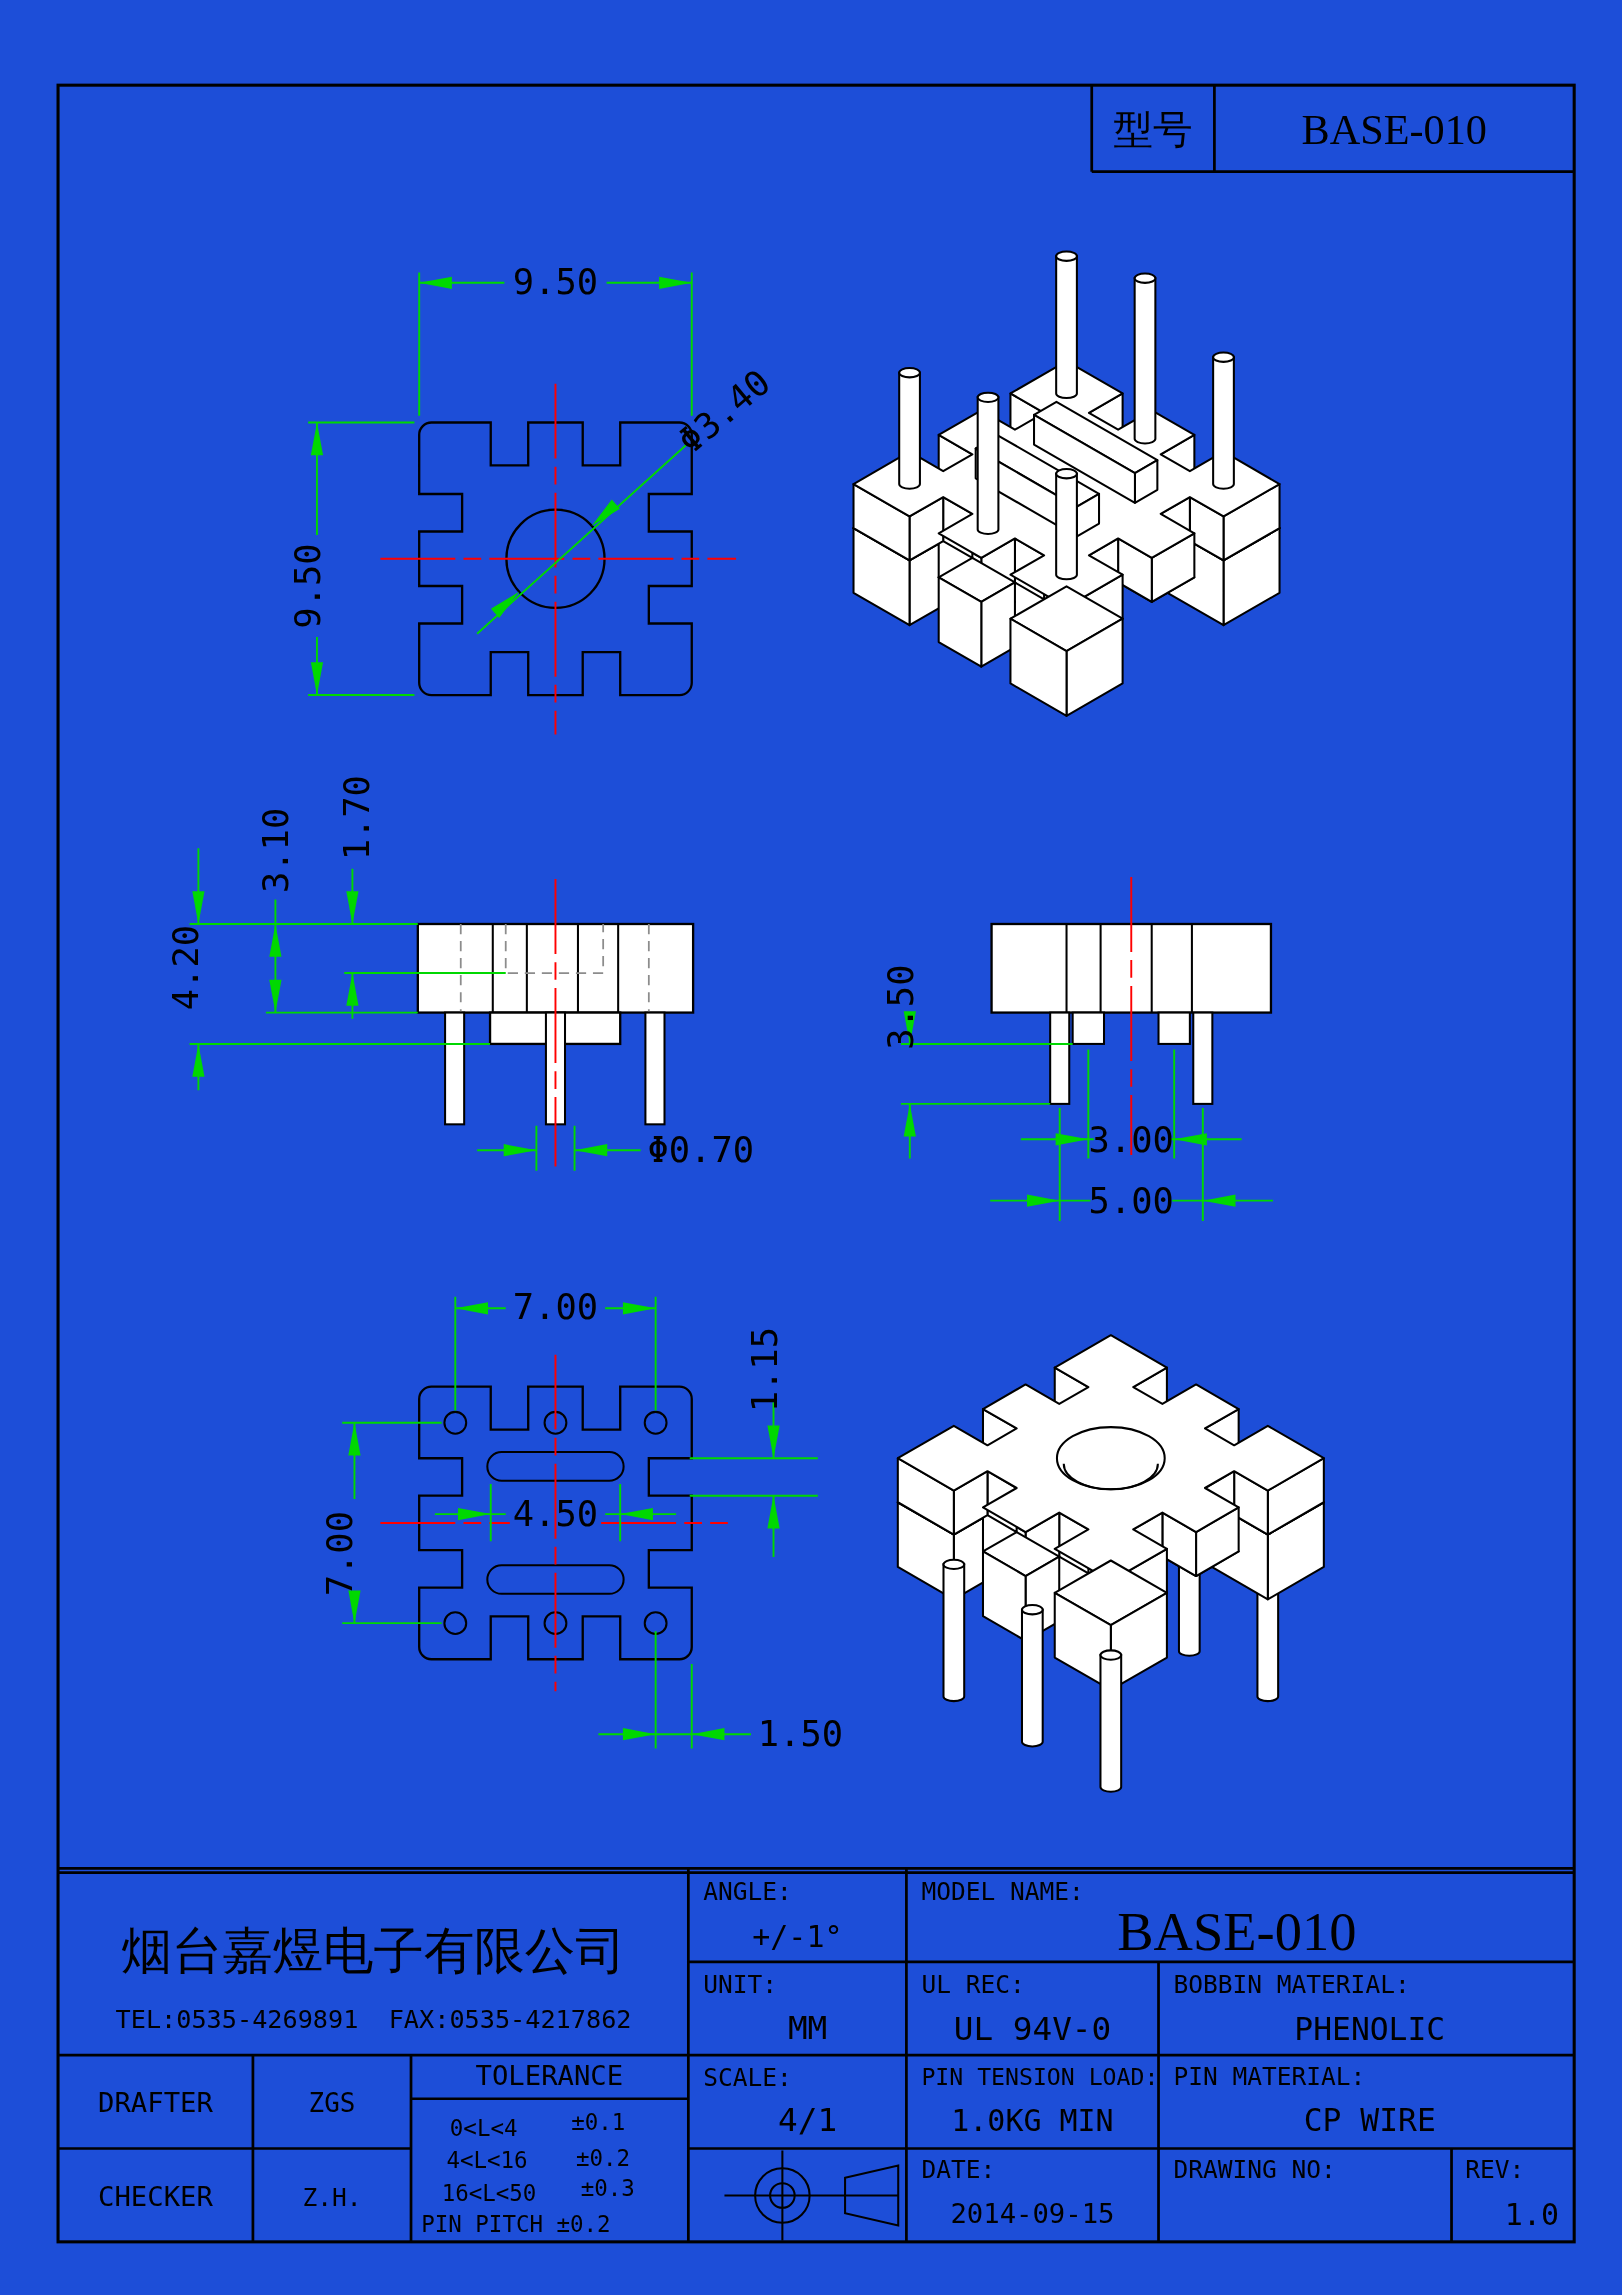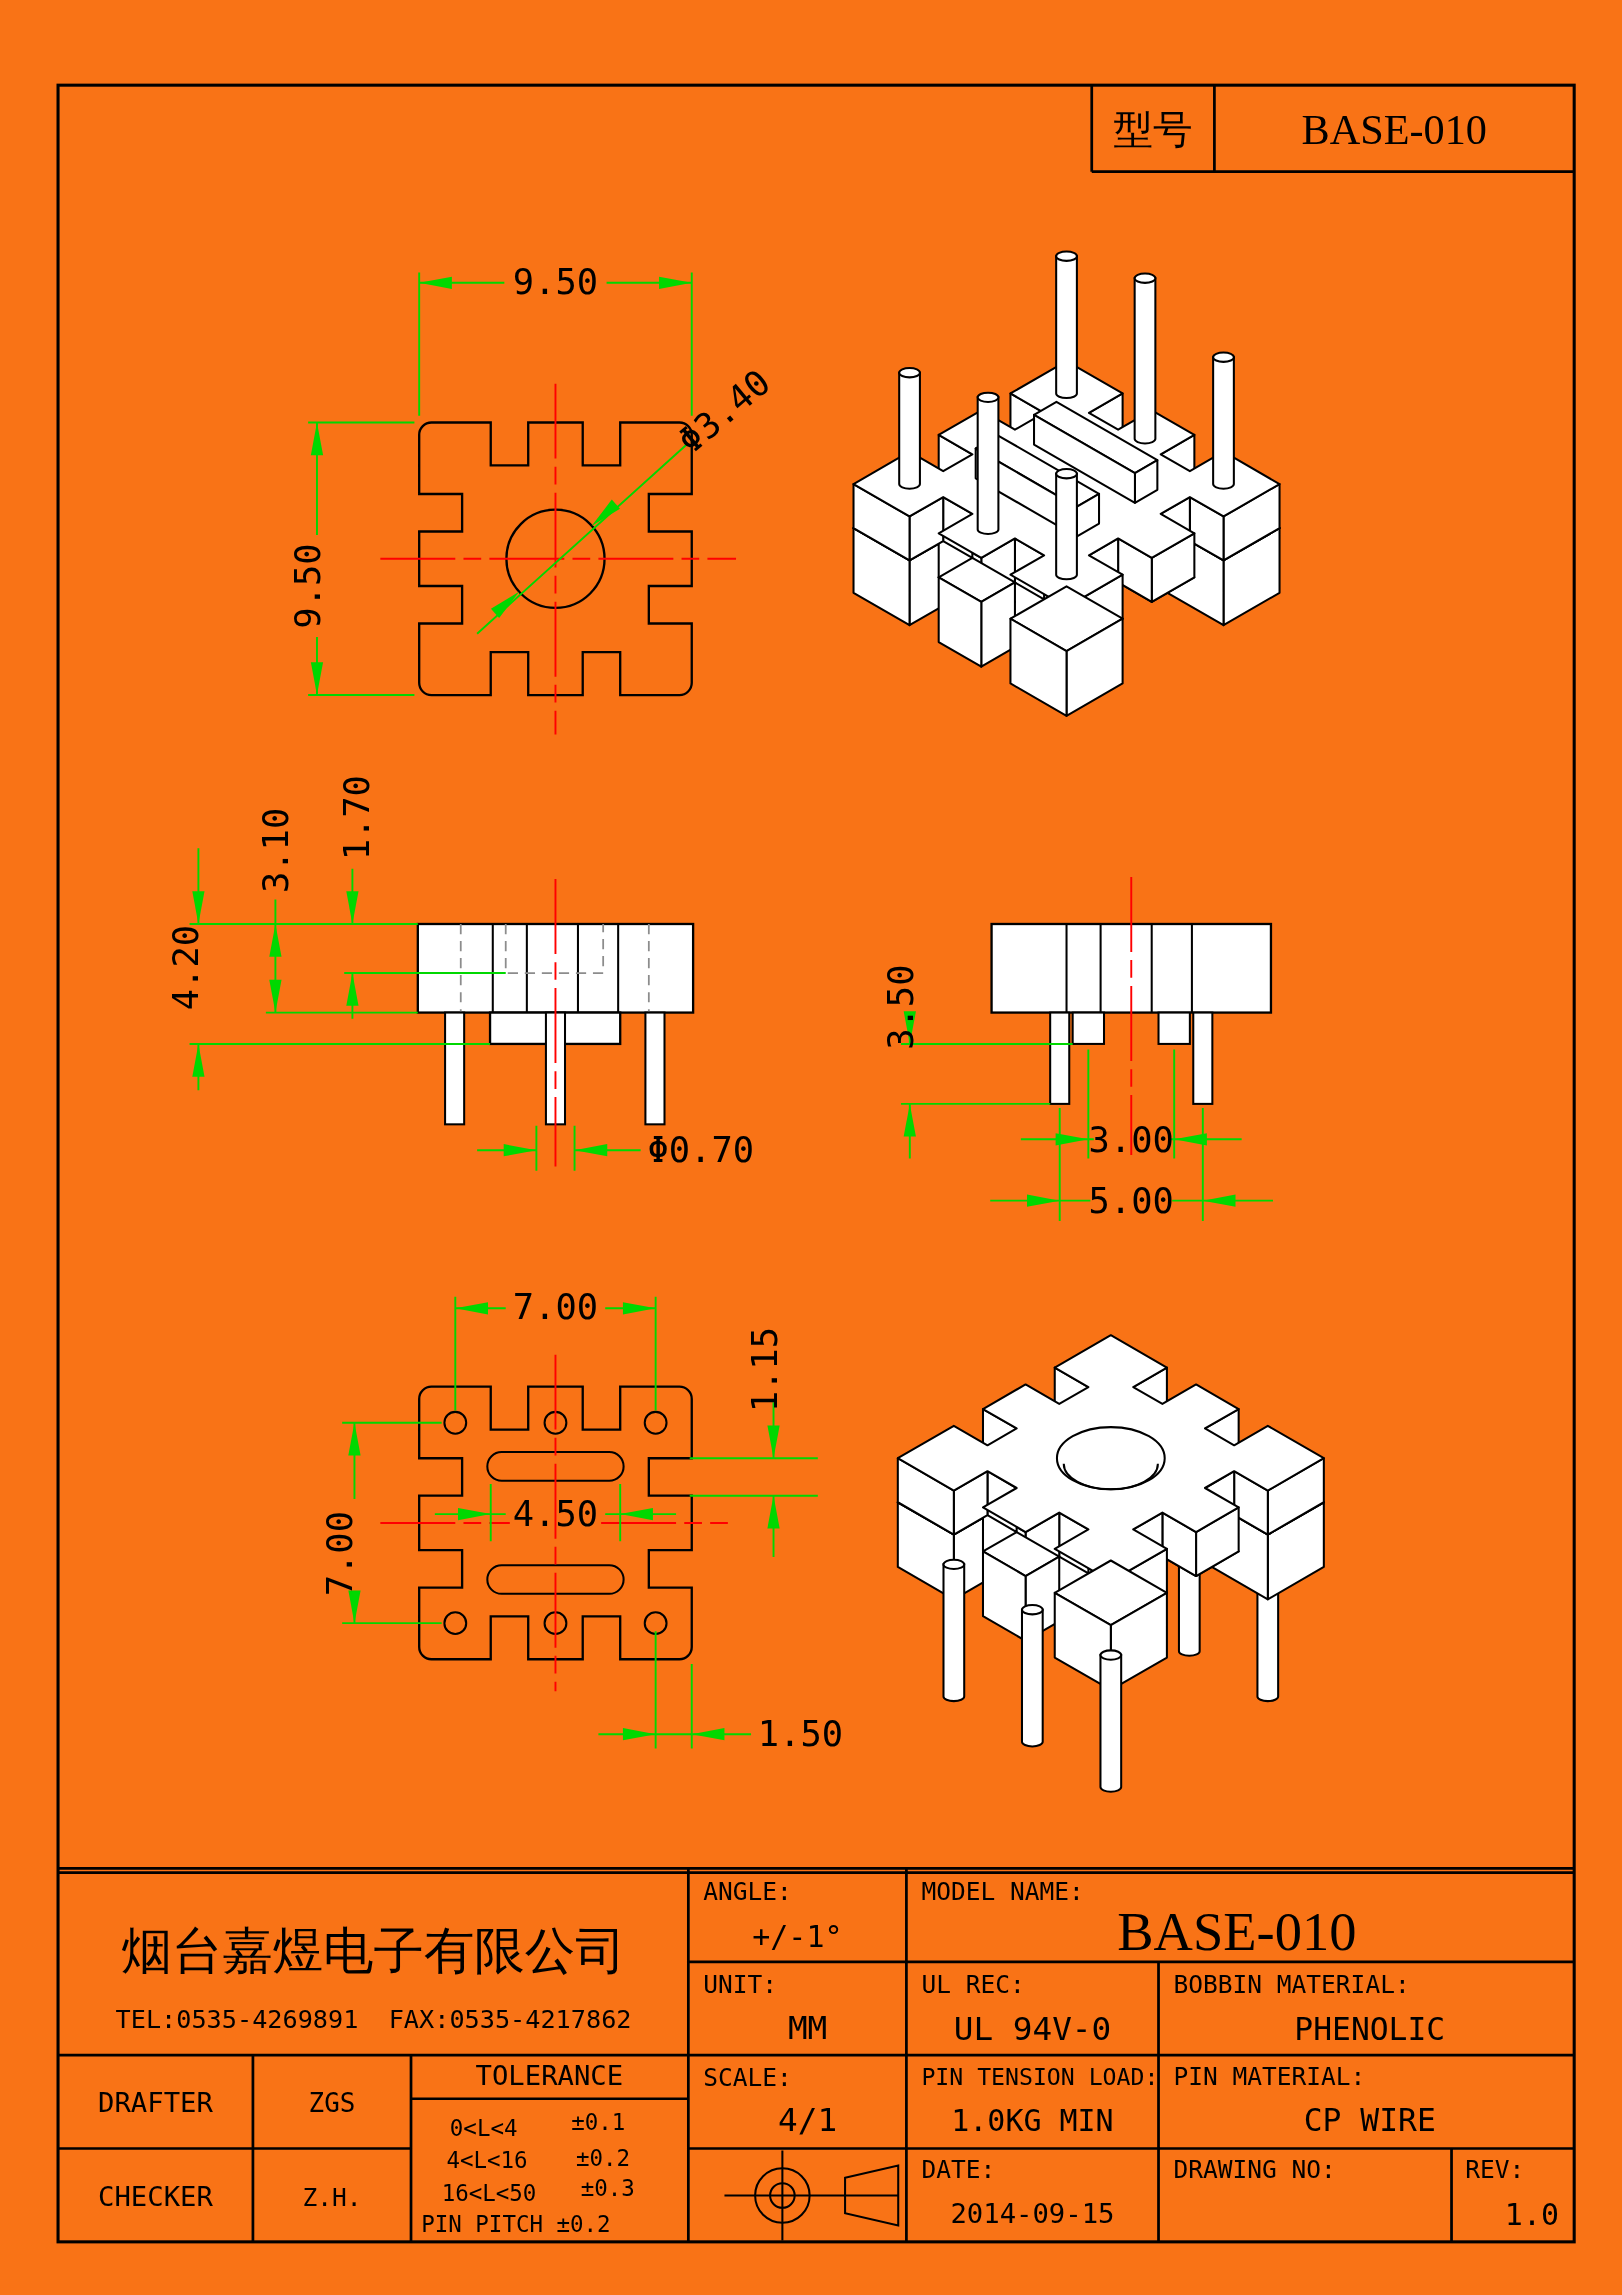--- a/index.html
+++ b/index.html
@@ -1,16 +1,16 @@
 <!DOCTYPE html>
 <html style="font-size:11px"><head>
 <meta charset="utf-8">
 <style>
   html,body{margin:0;padding:0;background:#ffffff;}
-  .page{position:relative;width:1622px;height:2295px;background:#f97316;overflow:hidden;}
+  .page{position:relative;width:1622px;height:2295px;background:#1d4ed8;overflow:hidden;}
   svg{position:absolute;left:0;top:0;}
   text{fill:#000;}
   .cad{font-family:"DejaVu Sans Mono", monospace;}
   .serif{font-family:"Liberation Serif", serif;}
   .cjk{font-family:"DejaVu Sans", sans-serif;}
   .pre{white-space:pre;}
 </style>
 </head>
 <body>
 

